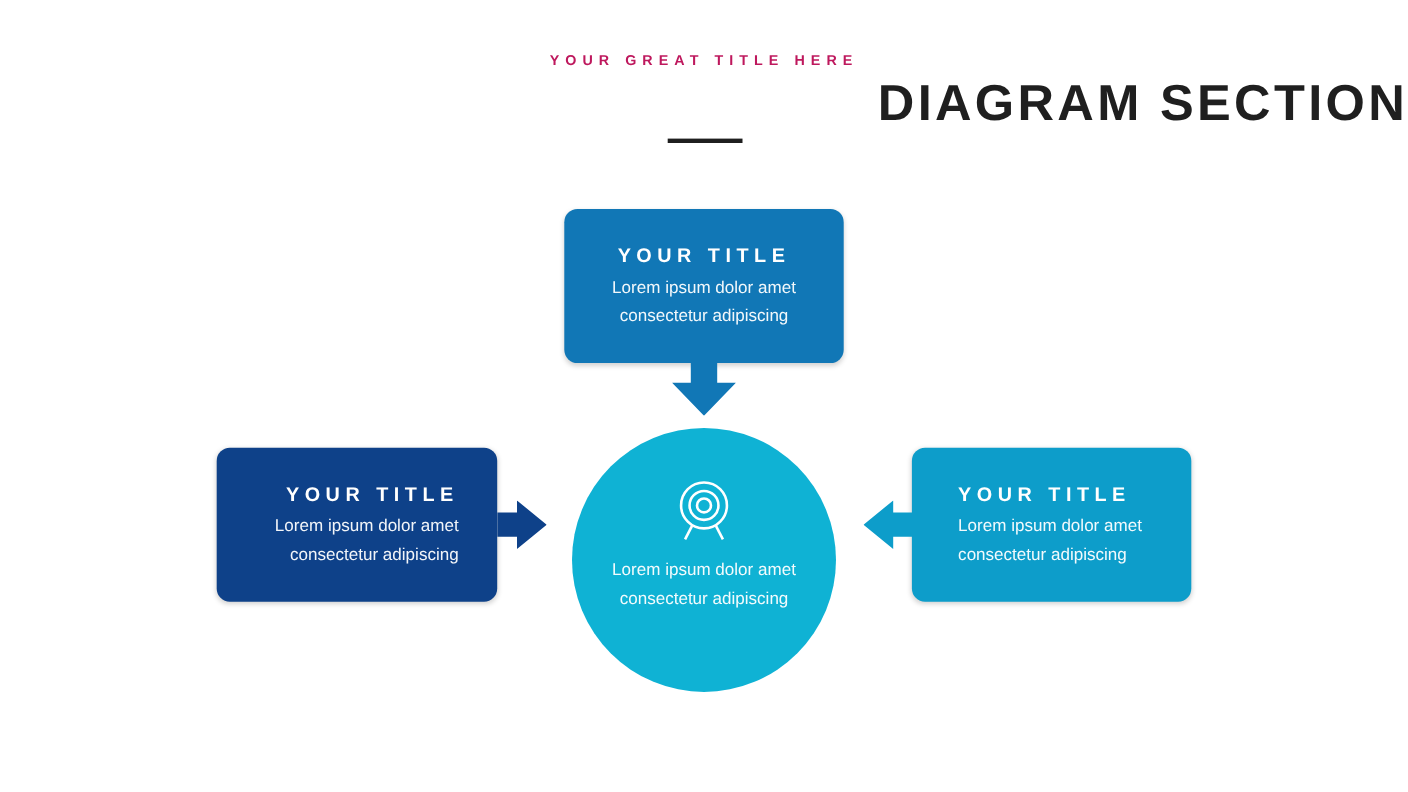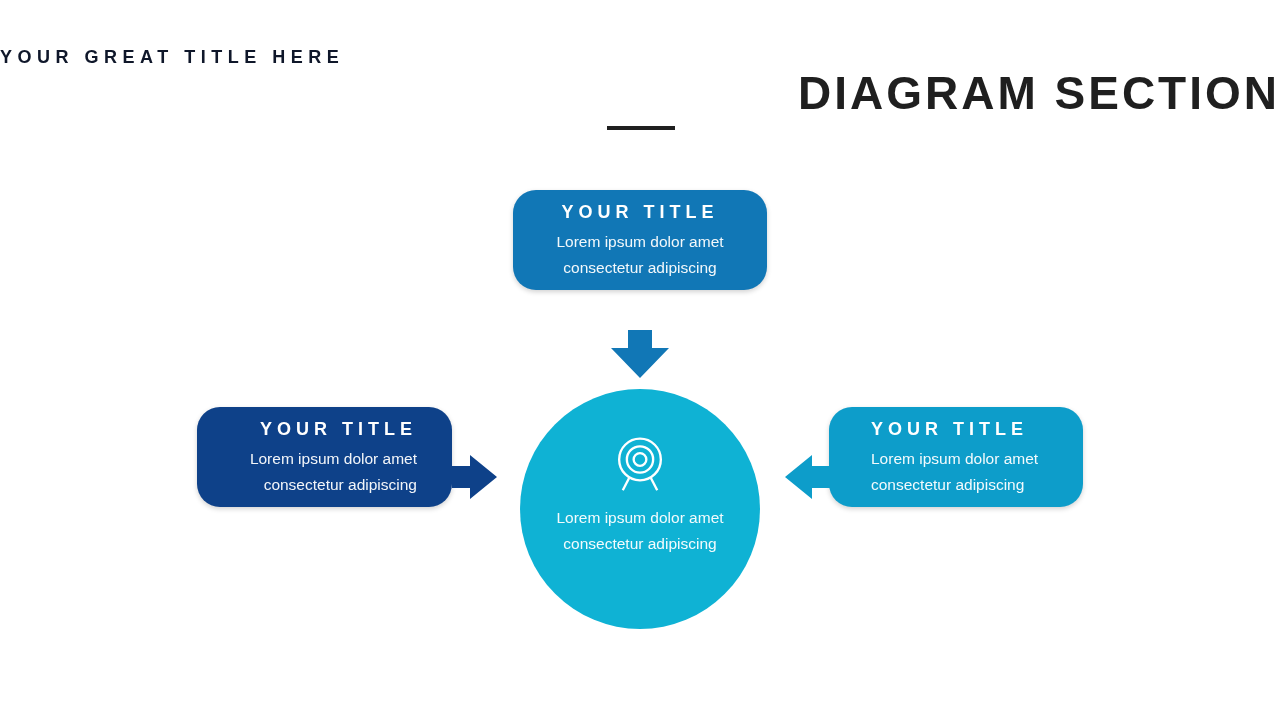--- a/index.html
+++ b/index.html
@@ -9,44 +9,44 @@
   .slide {
     position:relative;
     width:1280px; height:720px;
     background:#ffffff;
     overflow:hidden;
   }
 
   
   .eyebrow {
     position:absolute; top:47px; left:0; width:100%;
-    text-align:left;
-    font-size:18px; font-weight:600;
+    text-align:center;
+    font-size:13px; font-weight:600;
     letter-spacing:5.5px;
-    color:#0f172a;
+    color:#be185d;
   }
   .page-title {
     position:absolute; top:68px; left:0; width:100%;
     text-align:right;
     font-size:46px; font-weight:800;
     letter-spacing:3px;
     color:#1f1f1f;
     line-height:50px;
   }
   .title-underline {
     position:absolute; top:126px; left:607px;
     width:68px; height:4px;
     background:#1f1f1f;
   }
 
   
   .box {
     position:absolute;
-    width:254px; height:100px;
-    border-radius:23px;
+    width:254px; height:140px;
+    border-radius:12px;
     color:#ffffff;
     display:flex; flex-direction:column; justify-content:center;
     box-shadow:0 2px 5px rgba(0,0,0,0.18);
   }
   .box-title {
     font-size:18px; font-weight:700;
     letter-spacing:5px;
     line-height:24px;
     margin-bottom:5px;
     white-space:nowrap;

